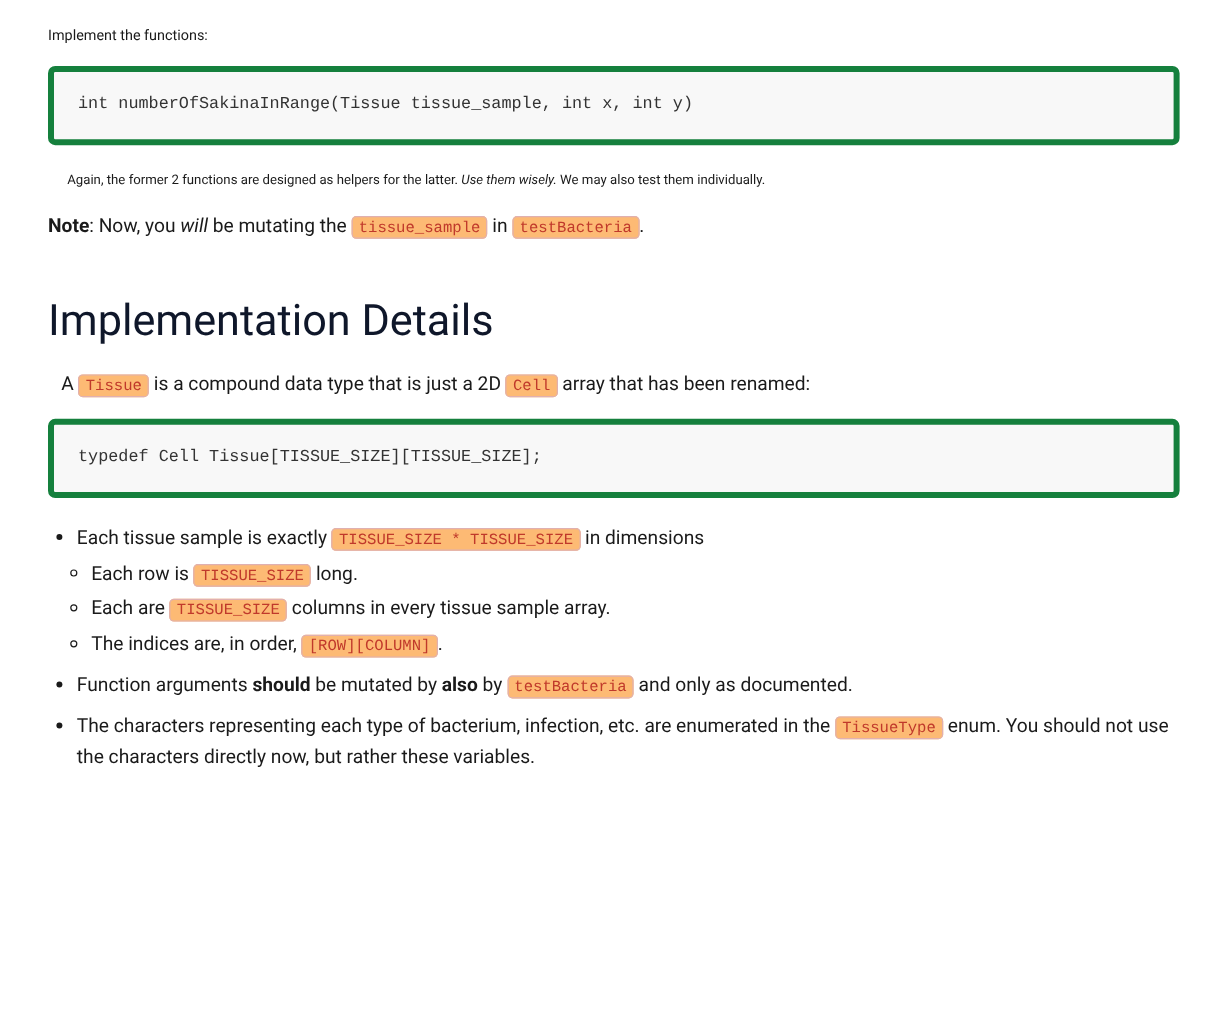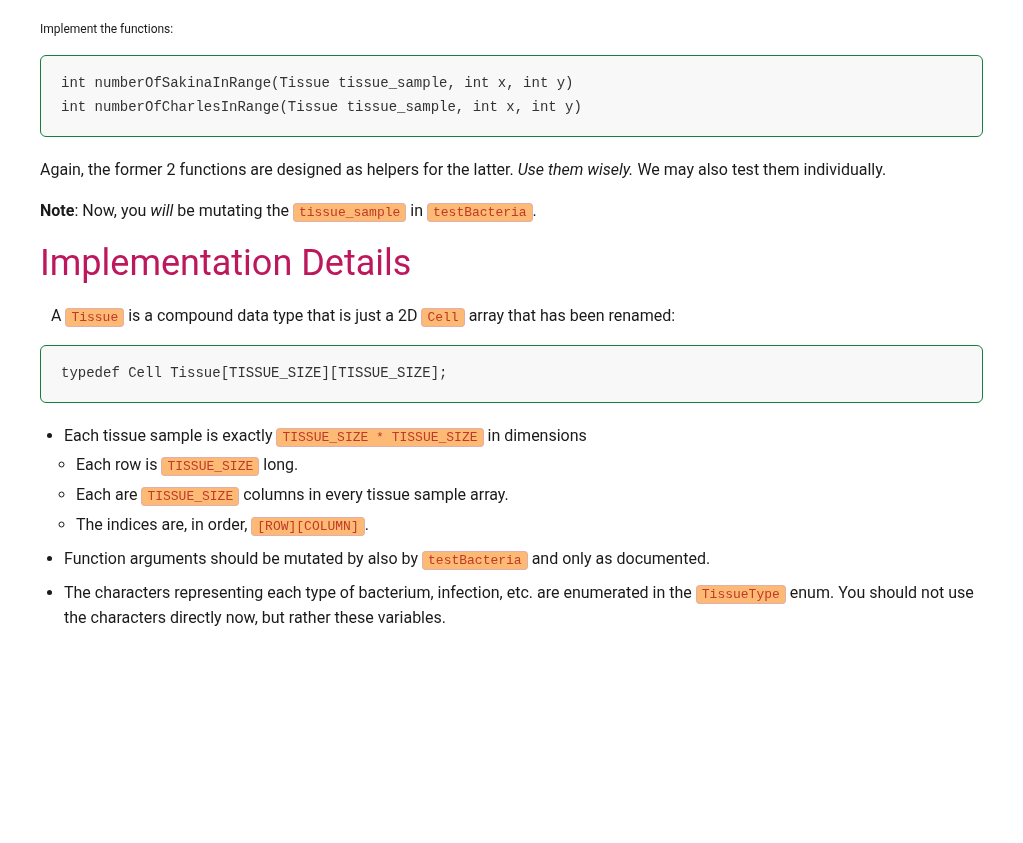--- a/index.html
+++ b/index.html
@@ -18,33 +18,33 @@
       max-width: 1023px;
     }
 
     .intro-text {
       margin-bottom: 16px;
       font-size: 12px;
     }
 
     .code-block {
       background: #f8f8f8;
-      border: 1px solid #15803d;
+      border: 5px solid #15803d;
       border-radius: 6px;
       padding: 16px 20px;
       margin: 12px 0 20px 0;
       font-family: 'Courier New', Courier, monospace;
       font-size: 14px;
       color: #333;
       line-height: 1.7;
     }
 
     .description-text {
-      margin: 16px 0;
-      font-size: 16px;
+      margin: 16px 16px;
+      font-size: 11px;
     }
 
     .note-text {
       margin: 16px 0;
       font-size: 16px;
     }
 
     .note-text strong {
       font-weight: 700;
     }
@@ -60,22 +60,22 @@
       border: 1px solid #e0b0b0;
       border-radius: 4px;
       padding: 1px 5px;
       color: #c0392b;
       white-space: nowrap;
     }
 
     h2 {
       font-size: 36px;
       font-weight: 400;
-      color: #be185d;
-      margin: 16px 0 16px 0;
+      color: #0f172a;
+      margin: 44px 0 16px 0;
       line-height: 1.3;
     }
 
     .compound-text {
       margin: 12px 0 16px 11px;
       font-size: 16px;
     }
 
     ul {
       margin: 12px 0 12px 24px;
@@ -90,31 +90,30 @@
     ul ul {
       list-style-type: circle;
       margin: 4px 0 4px 12px;
     }
 
     ul ul li {
       margin: 4px 0;
     }
 
     li strong {
-      font-weight: 400;
+      font-weight: 700;
     }
   </style>
 </head>
 <body>
 
 <p class="intro-text">Implement the functions:</p>
 
 <div class="code-block">
   <div>int numberOfSakinaInRange(Tissue tissue_sample, int x, int y)</div>
-  <div>int numberOfCharlesInRange(Tissue tissue_sample, int x, int y)</div>
 </div>
 
 <p class="description-text">
   <span>Again, the former 2 functions are designed as helpers for the latter.</span>
   <em>Use them wisely.</em>
   <span>We may also test them individually.</span>
 </p>
 
 <p class="note-text">
   <strong>Note</strong><span>: Now, you</span>

